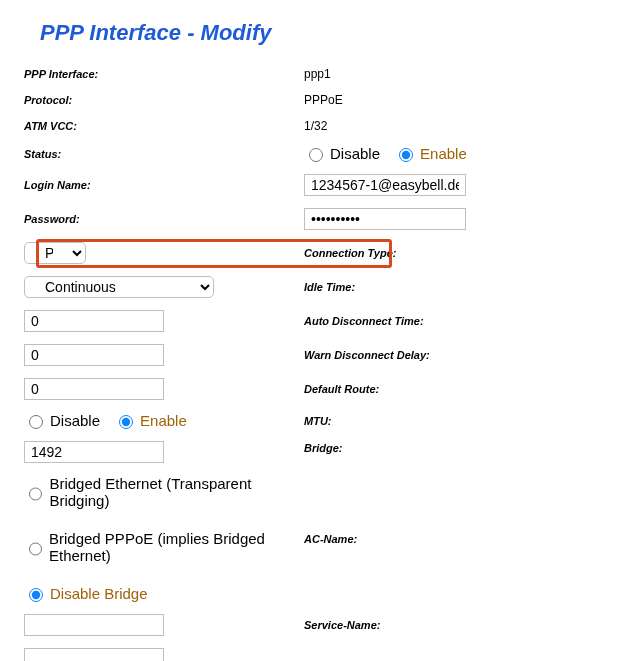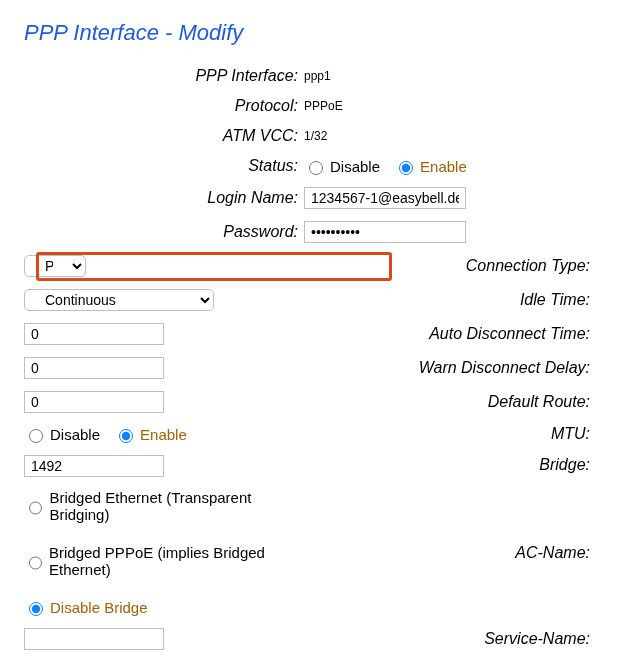--- a/index.html
+++ b/index.html
@@ -8,36 +8,35 @@
     padding: 20px 24px;
     font-family: "Helvetica Neue", Arial, sans-serif;
     font-size: 15px;
     color: #000;
     background: #fff;
     width: 620px;
   }
   h1 {
     color: #1e5bd7;
     font-size: 22px;
-    font-weight: 400;
-    margin: 0 0 18px 0;
+    font-weight: 700;
+    margin: 0 0 18px 16px;
     font-style: italic;
   }
   .form-grid {
     display: grid;
     grid-template-columns: 280px 1fr;
     row-gap: 6px;
     align-items: center;
   }
   .label {
-    font-weight: 400;
+    font-weight: 700;
     font-style: italic;
-    font-size: 16px;
+    font-size: 11px;
     padding: 3px 6px 3px 0;
-    text-align: right;
   }
   .value {
     padding: 3px 0;
     font-size: 15px;
   }
   .readonly {
     font-size: 12px;
   }
   .radio-wrap {
     display: flex;

